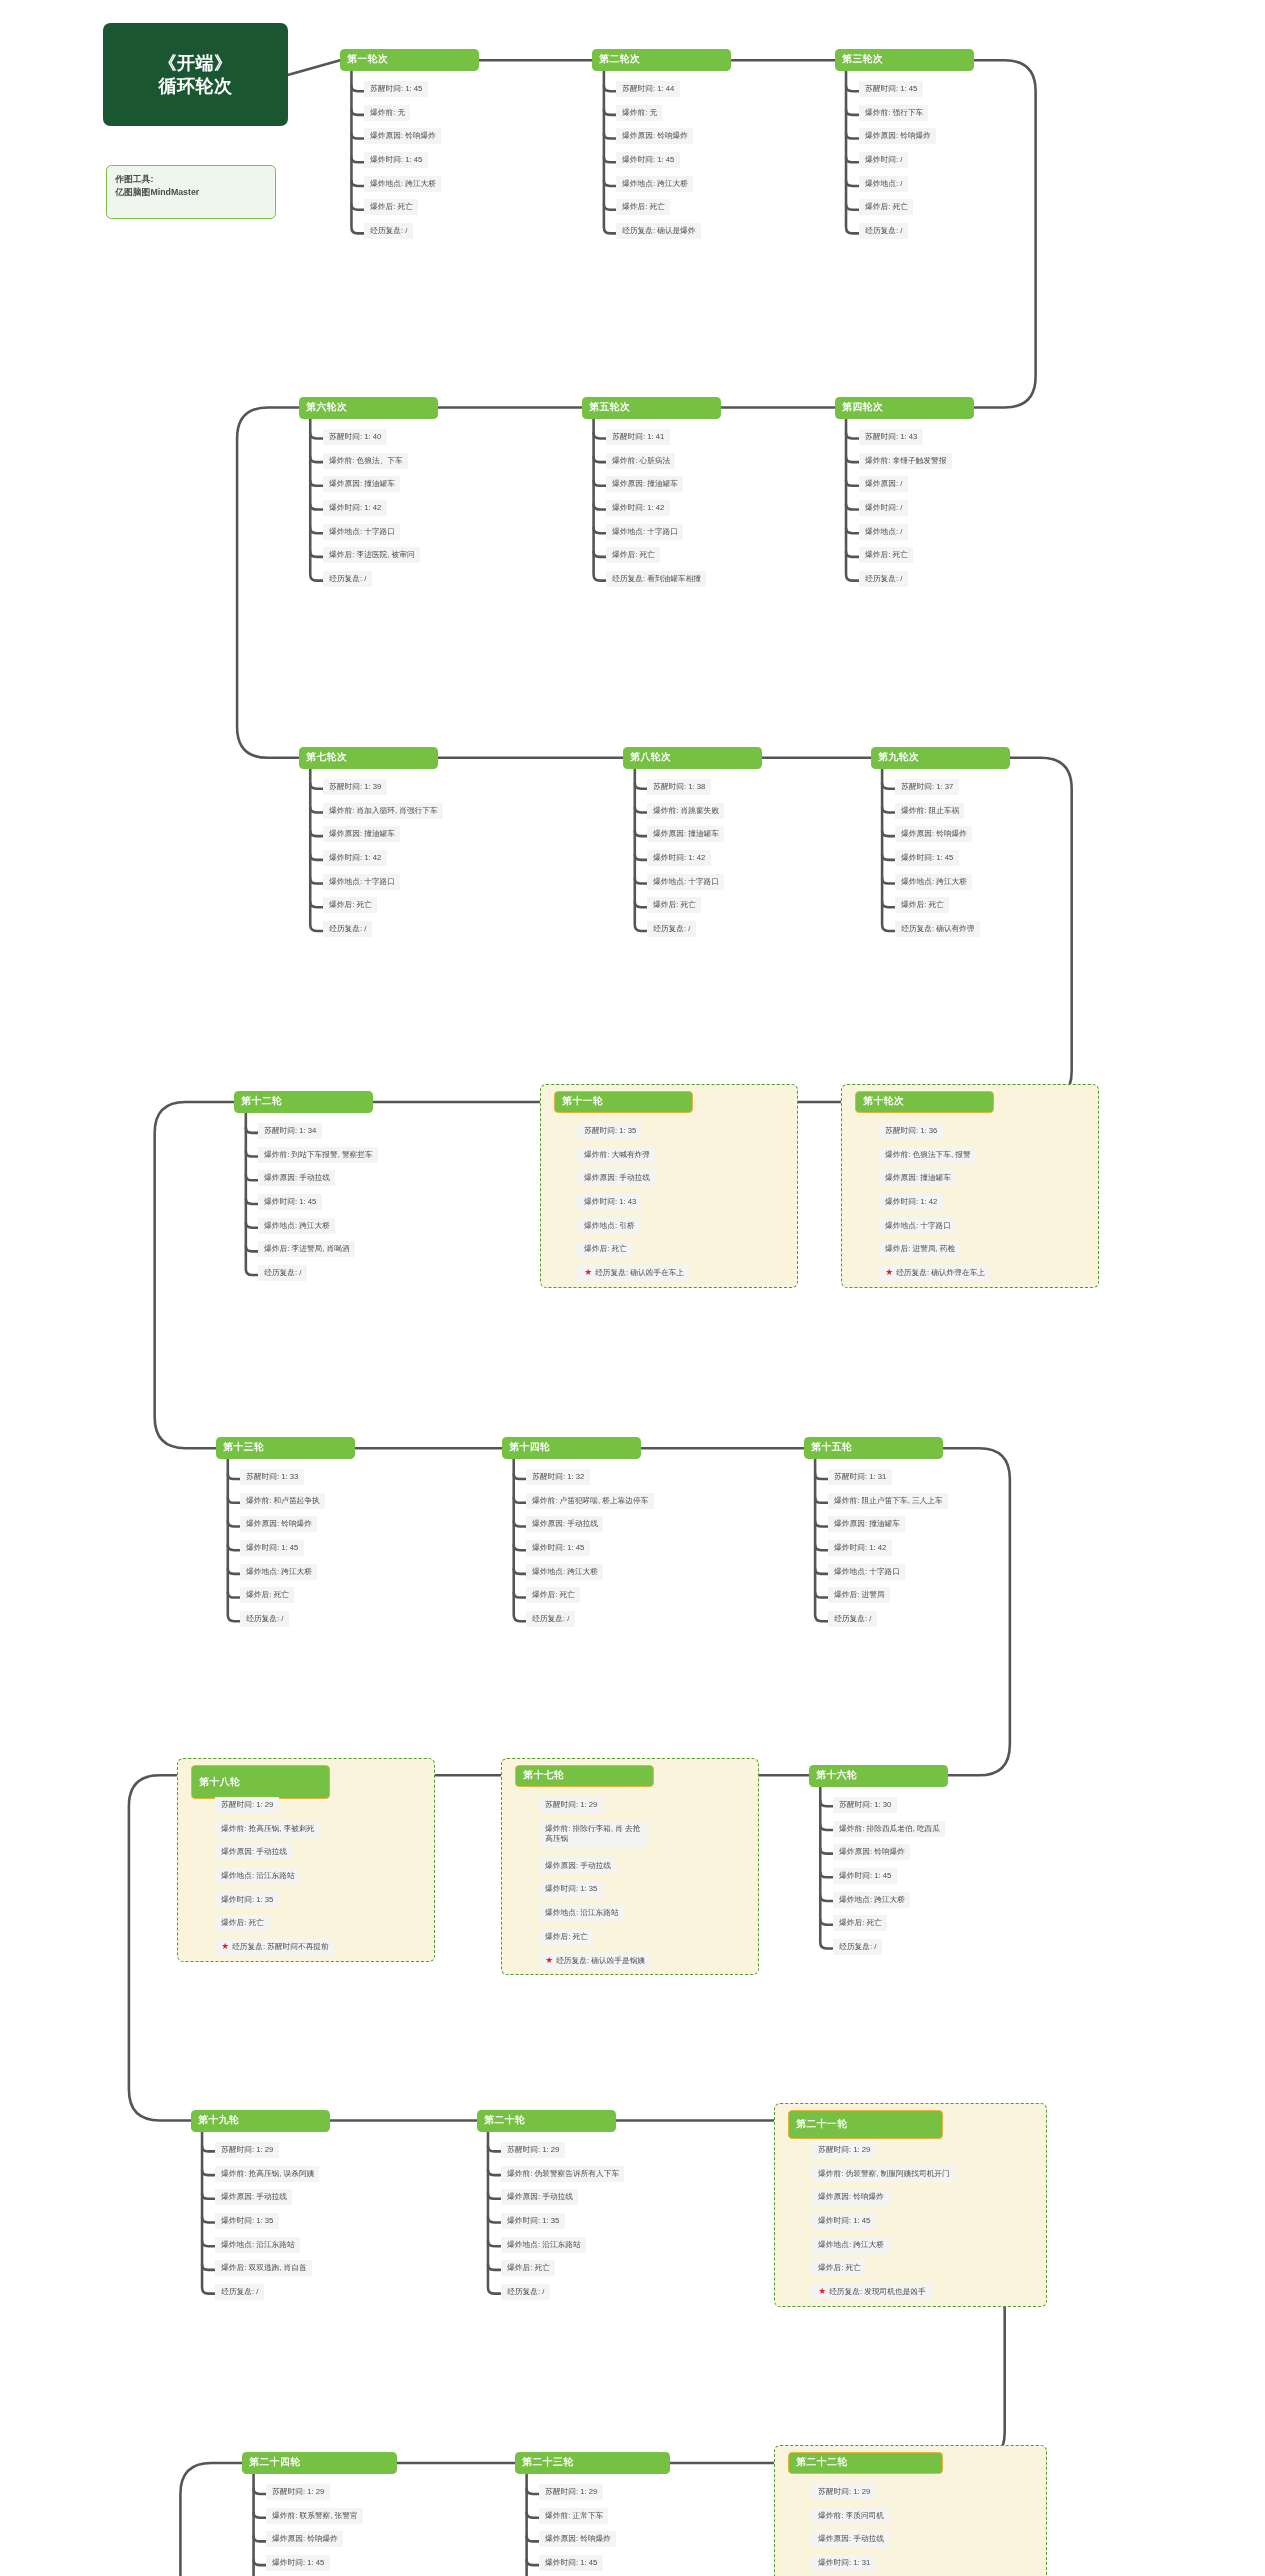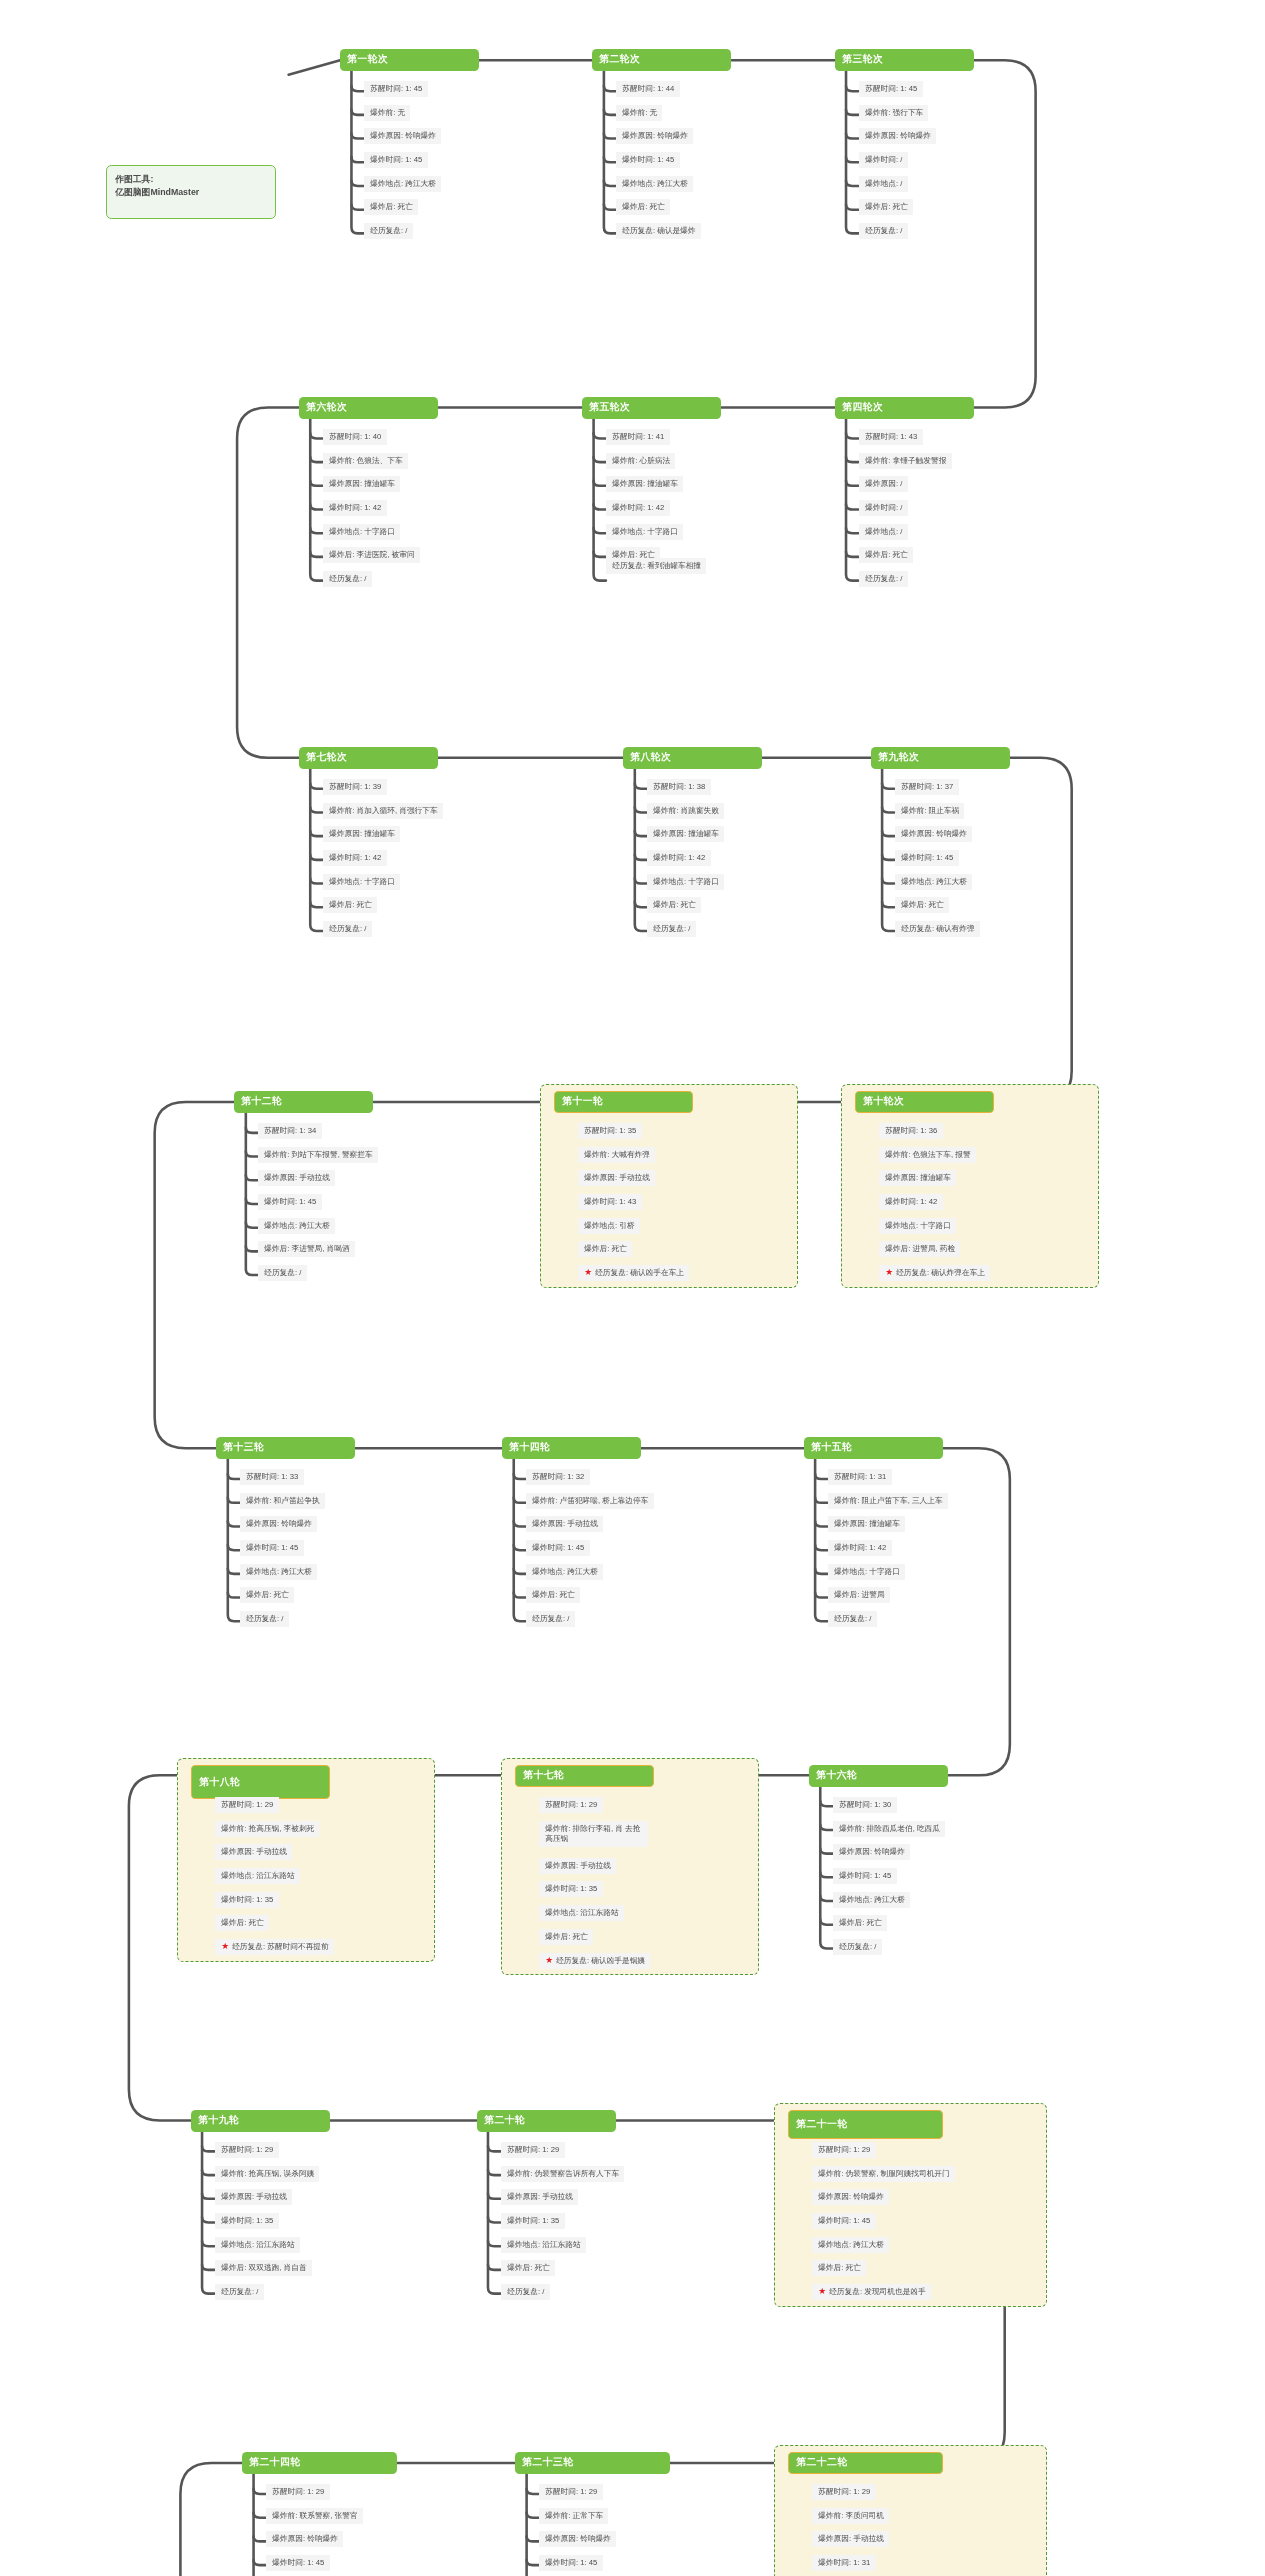--- a/index.html
+++ b/index.html
@@ -297,20 +297,24 @@
       <path d="M 1000 3446 L 640 3446" fill="none" stroke="#555555" stroke-width="5" stroke-linecap="round"></path>
       <path d="M 370 3446 L 310 3446 Q 250 3446 250 3506 L 250 4056 Q 250 4116 310 4116 L 370 4116" fill="none" stroke="#555555" stroke-width="5" stroke-linecap="round"></path>
       <path d="M 640 4116 L 925 4116" fill="none" stroke="#555555" stroke-width="5" stroke-linecap="round"></path>
       <path d="M 1195 4116 L 1530 4116" fill="none" stroke="#555555" stroke-width="5" stroke-linecap="round"></path>
       <path d="M 1830 4116 L 1890 4116 Q 1950 4116 1950 4176 L 1950 4721 Q 1950 4781 1890 4781 L 1830 4781" fill="none" stroke="#555555" stroke-width="5" stroke-linecap="round"></path>
       <path d="M 1530 4781 L 1300 4781" fill="none" stroke="#555555" stroke-width="5" stroke-linecap="round"></path>
       <path d="M 1000 4781 L 770 4781" fill="none" stroke="#555555" stroke-width="5" stroke-linecap="round"></path>
       <path d="M 470 4781 L 410 4781 Q 350 4781 350 4841 L 350 5381 Q 350 5441 410 5441 L 470 5441" fill="none" stroke="#555555" stroke-width="5" stroke-linecap="round"></path>
     </svg>
 
+  <div class="root-node" id="root-node" style="left: 103px; top: 23px; width: 185px; height: 103px;">
+    <span class="l1">《开端》</span>
+    <span class="l2">循环轮次</span>
+  </div>
 
   <div class="tool-note" id="tool-note" style="left: 106px; top: 165px; width: 170px; min-height: 54px;">
     <div>作图工具:</div>
     <div>亿图脑图MindMaster</div>
   </div>
 
   <div id="rounds-host">
       <div class="round" style="left: 340px; top: 49px;">
         <div class="round-head z1" style="width: 139px; height: 21.6px;">第一轮次</div>
         <div class="round-items z1" style="top: 32px;">
@@ -429,21 +433,21 @@
           </div>
           <div class="item" style="position: absolute; left: 0px; top: 71px;">
             <span>爆炸时间: 1: 42</span>
           </div>
           <div class="item" style="position: absolute; left: 0px; top: 95px;">
             <span>爆炸地点: 十字路口</span>
           </div>
           <div class="item" style="position: absolute; left: 0px; top: 118px;">
             <span>爆炸后: 死亡</span>
           </div>
-          <div class="item" style="position: absolute; left: 0px; top: 129px; align-items: center;">
+          <div class="item" style="position: absolute; left: 0px; top: 142px; align-items: center;">
             <span>经历复盘: 看到油罐车相撞</span>
           </div>
         </div>
       </div>
       <div class="round" style="left: 299px; top: 397px;">
         <div class="round-head z1" style="width: 139px; height: 21.6px;">第六轮次</div>
         <div class="round-items z1" style="top: 32px;">
           <div class="item" style="position: absolute; left: 0px; top: 0px;">
             <span>苏醒时间: 1: 40</span>
           </div>

